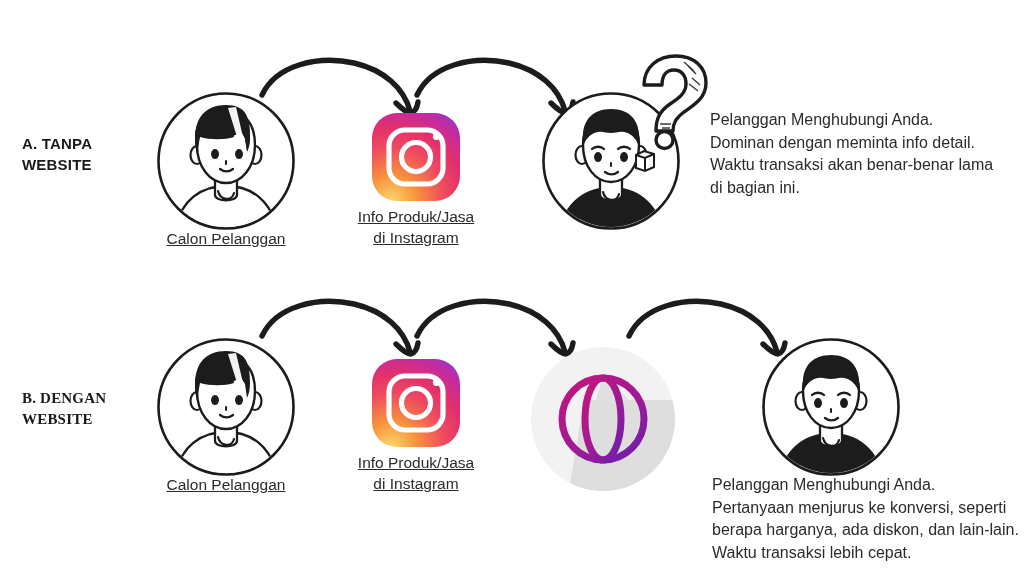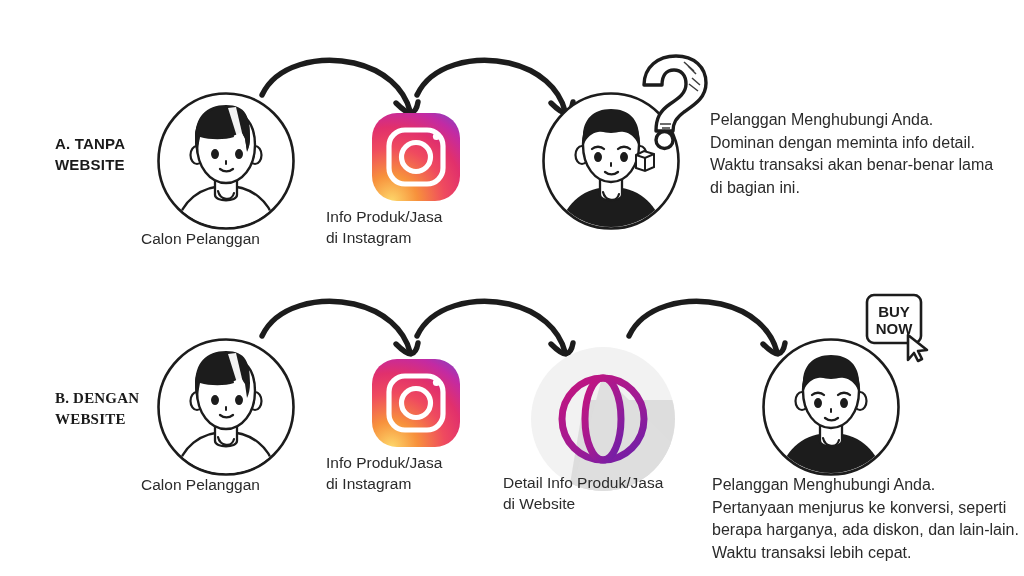--- a/index.html
+++ b/index.html
@@ -22,30 +22,31 @@
 
   
   .row-label {
     position: absolute;
     font-weight: bold;
     font-size: 15px;
     line-height: 21px;
     letter-spacing: 0.2px;
     color: #1a1a1a;
     white-space: pre-line;
-    margin-left: 33px;
   }
 
   
   .caption {
     position: absolute;
+    text-align: center;
     font-size: 15.5px;
     line-height: 21px;
     color: #2b2b2b;
     white-space: pre-line;
+    text-decoration: underline;
   }
 
   
   .para {
     position: absolute;
     font-size: 16px;
     line-height: 22.5px;
     color: #2b2b2b;
     white-space: pre-line;
   }
@@ -295,22 +296,20 @@
           <circle cx="0" cy="0" r="41"></circle>
           <ellipse cx="0" cy="0" rx="18" ry="41"></ellipse>
           <line x1="0" y1="-41" x2="0" y2="41"></line>
           <line x1="-41" y1="0" x2="41" y2="0"></line>
           <path d="M-37 -19 L37 -19"></path>
           <path d="M-37 19 L37 19"></path>
         </g>
       </g>
     </svg>
   </div>
-  <div class="caption" style="left:503px; top:472px; width:200px;">Detail Info Produk/Jasa
-di Website</div>
 
   <div class="arrow" style="left:625px; top:296px; width:170px; height:70px;">
     <svg viewBox="0 0 170 70">
       <path d="M4 40 C18 10, 60 0, 96 8 C126 15, 146 33, 152 56" fill="none" stroke="#1c1c1c" stroke-width="5.4" stroke-linecap="round"></path>
       <path d="M138 48 C144 54, 149 58, 153 58 C157 57, 159 53, 160 47" fill="none" stroke="#1c1c1c" stroke-width="5.4" stroke-linecap="round"></path>
     </svg>
   </div>
 
   <div class="avatar" style="left:761px; top:337px; width:140px; height:140px;">
     <svg viewBox="0 0 140 140">
@@ -329,27 +328,19 @@
         <path d="M51 58c3-3 9-3 12 0" fill="none" stroke="#1c1c1c" stroke-width="2.3" stroke-linecap="round"></path>
         <path d="M77 58c3-3 9-3 12 0" fill="none" stroke="#1c1c1c" stroke-width="2.3" stroke-linecap="round"></path>
         <path d="M53 66c0-3 2-5 4-5s4 2 4 5-2 5-4 5-4-2-4-5z" fill="#1c1c1c"></path>
         <path d="M79 66c0-3 2-5 4-5s4 2 4 5-2 5-4 5-4-2-4-5z" fill="#1c1c1c"></path>
         <path d="M70 72v3" stroke="#1c1c1c" stroke-width="2" stroke-linecap="round"></path>
         <path d="M64 81c4 3 9 3 13 0" fill="none" stroke="#1c1c1c" stroke-width="2.3" stroke-linecap="round"></path>
       </g>
     </svg>
   </div>
 
-  <div class="deco" style="left:864px; top:292px; width:72px; height:72px;">
-    <svg viewBox="0 0 72 72">
-      <rect x="3" y="3" width="54" height="48" rx="7" fill="#ffffff" stroke="#1c1c1c" stroke-width="2.6"></rect>
-      <text x="30" y="25" text-anchor="middle" font-family="Liberation Sans, sans-serif" font-size="15" font-weight="bold" fill="#1c1c1c">BUY</text>
-      <text x="30" y="42" text-anchor="middle" font-family="Liberation Sans, sans-serif" font-size="15" font-weight="bold" fill="#1c1c1c">NOW</text>
-      <path d="M44 43 L44 68 L50 61 L54 69 L58 67 L54 59 L63 58 Z" fill="#ffffff" stroke="#1c1c1c" stroke-width="2.6" stroke-linejoin="round"></path>
-    </svg>
-  </div>
 
   <div class="para" style="left:712px; top:474px; width:312px;">Pelanggan Menghubungi Anda.
 Pertanyaan menjurus ke konversi, seperti
 berapa harganya, ada diskon, dan lain-lain.
 Waktu transaksi lebih cepat.</div>
 
 </div>
 
 </body></html>

